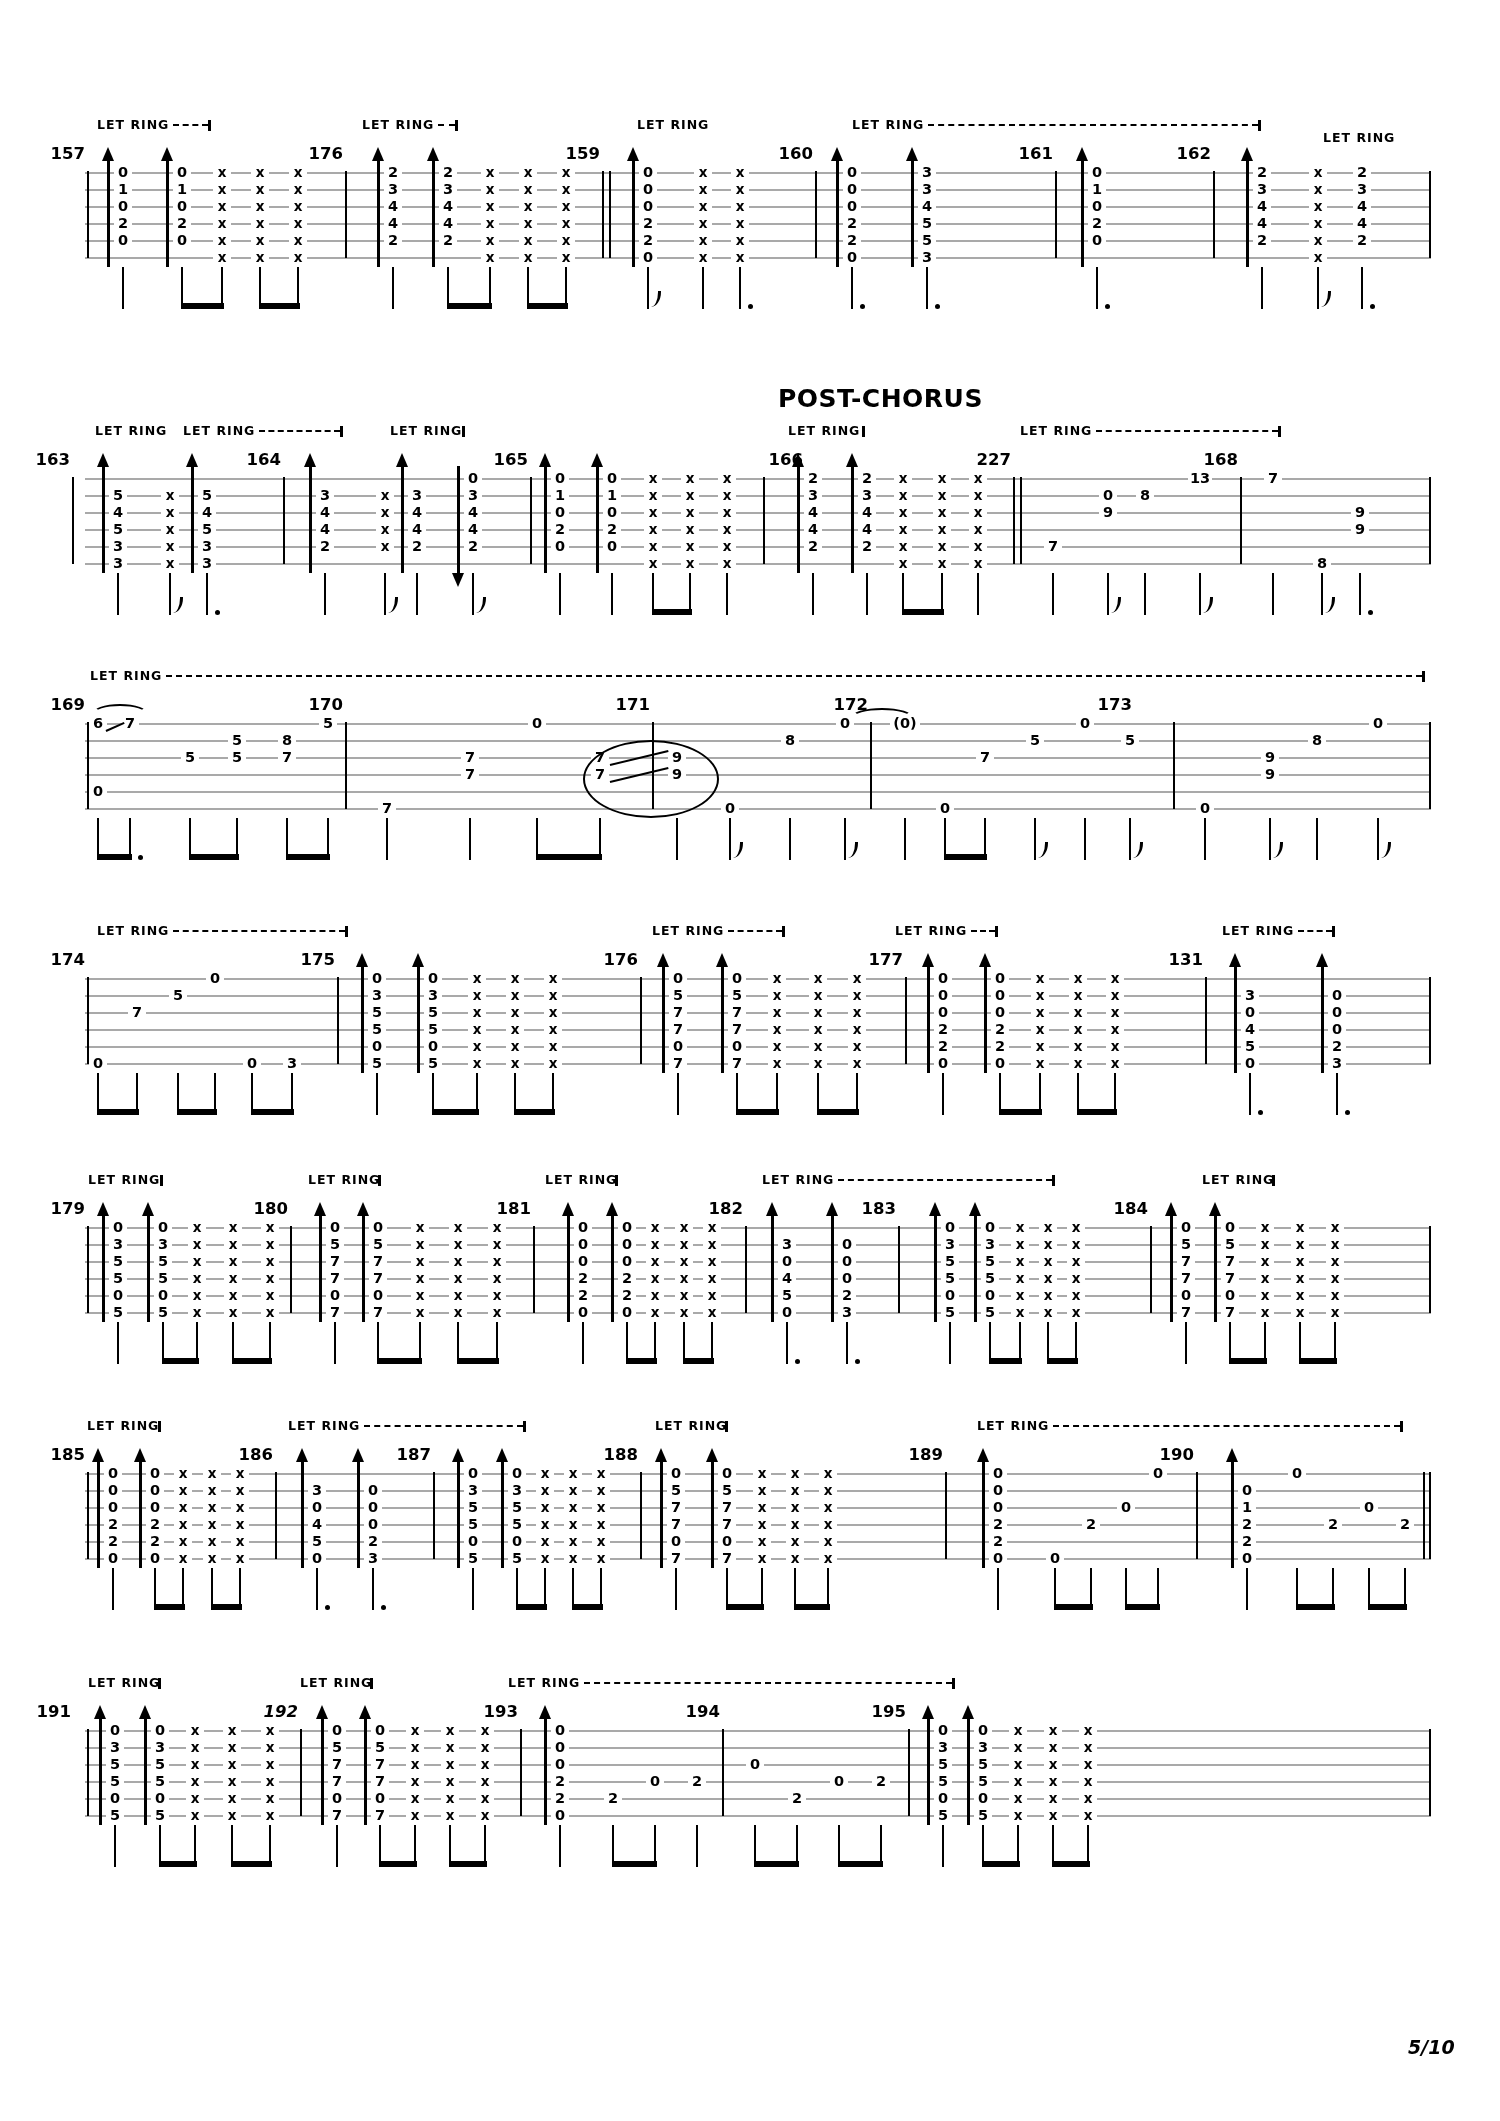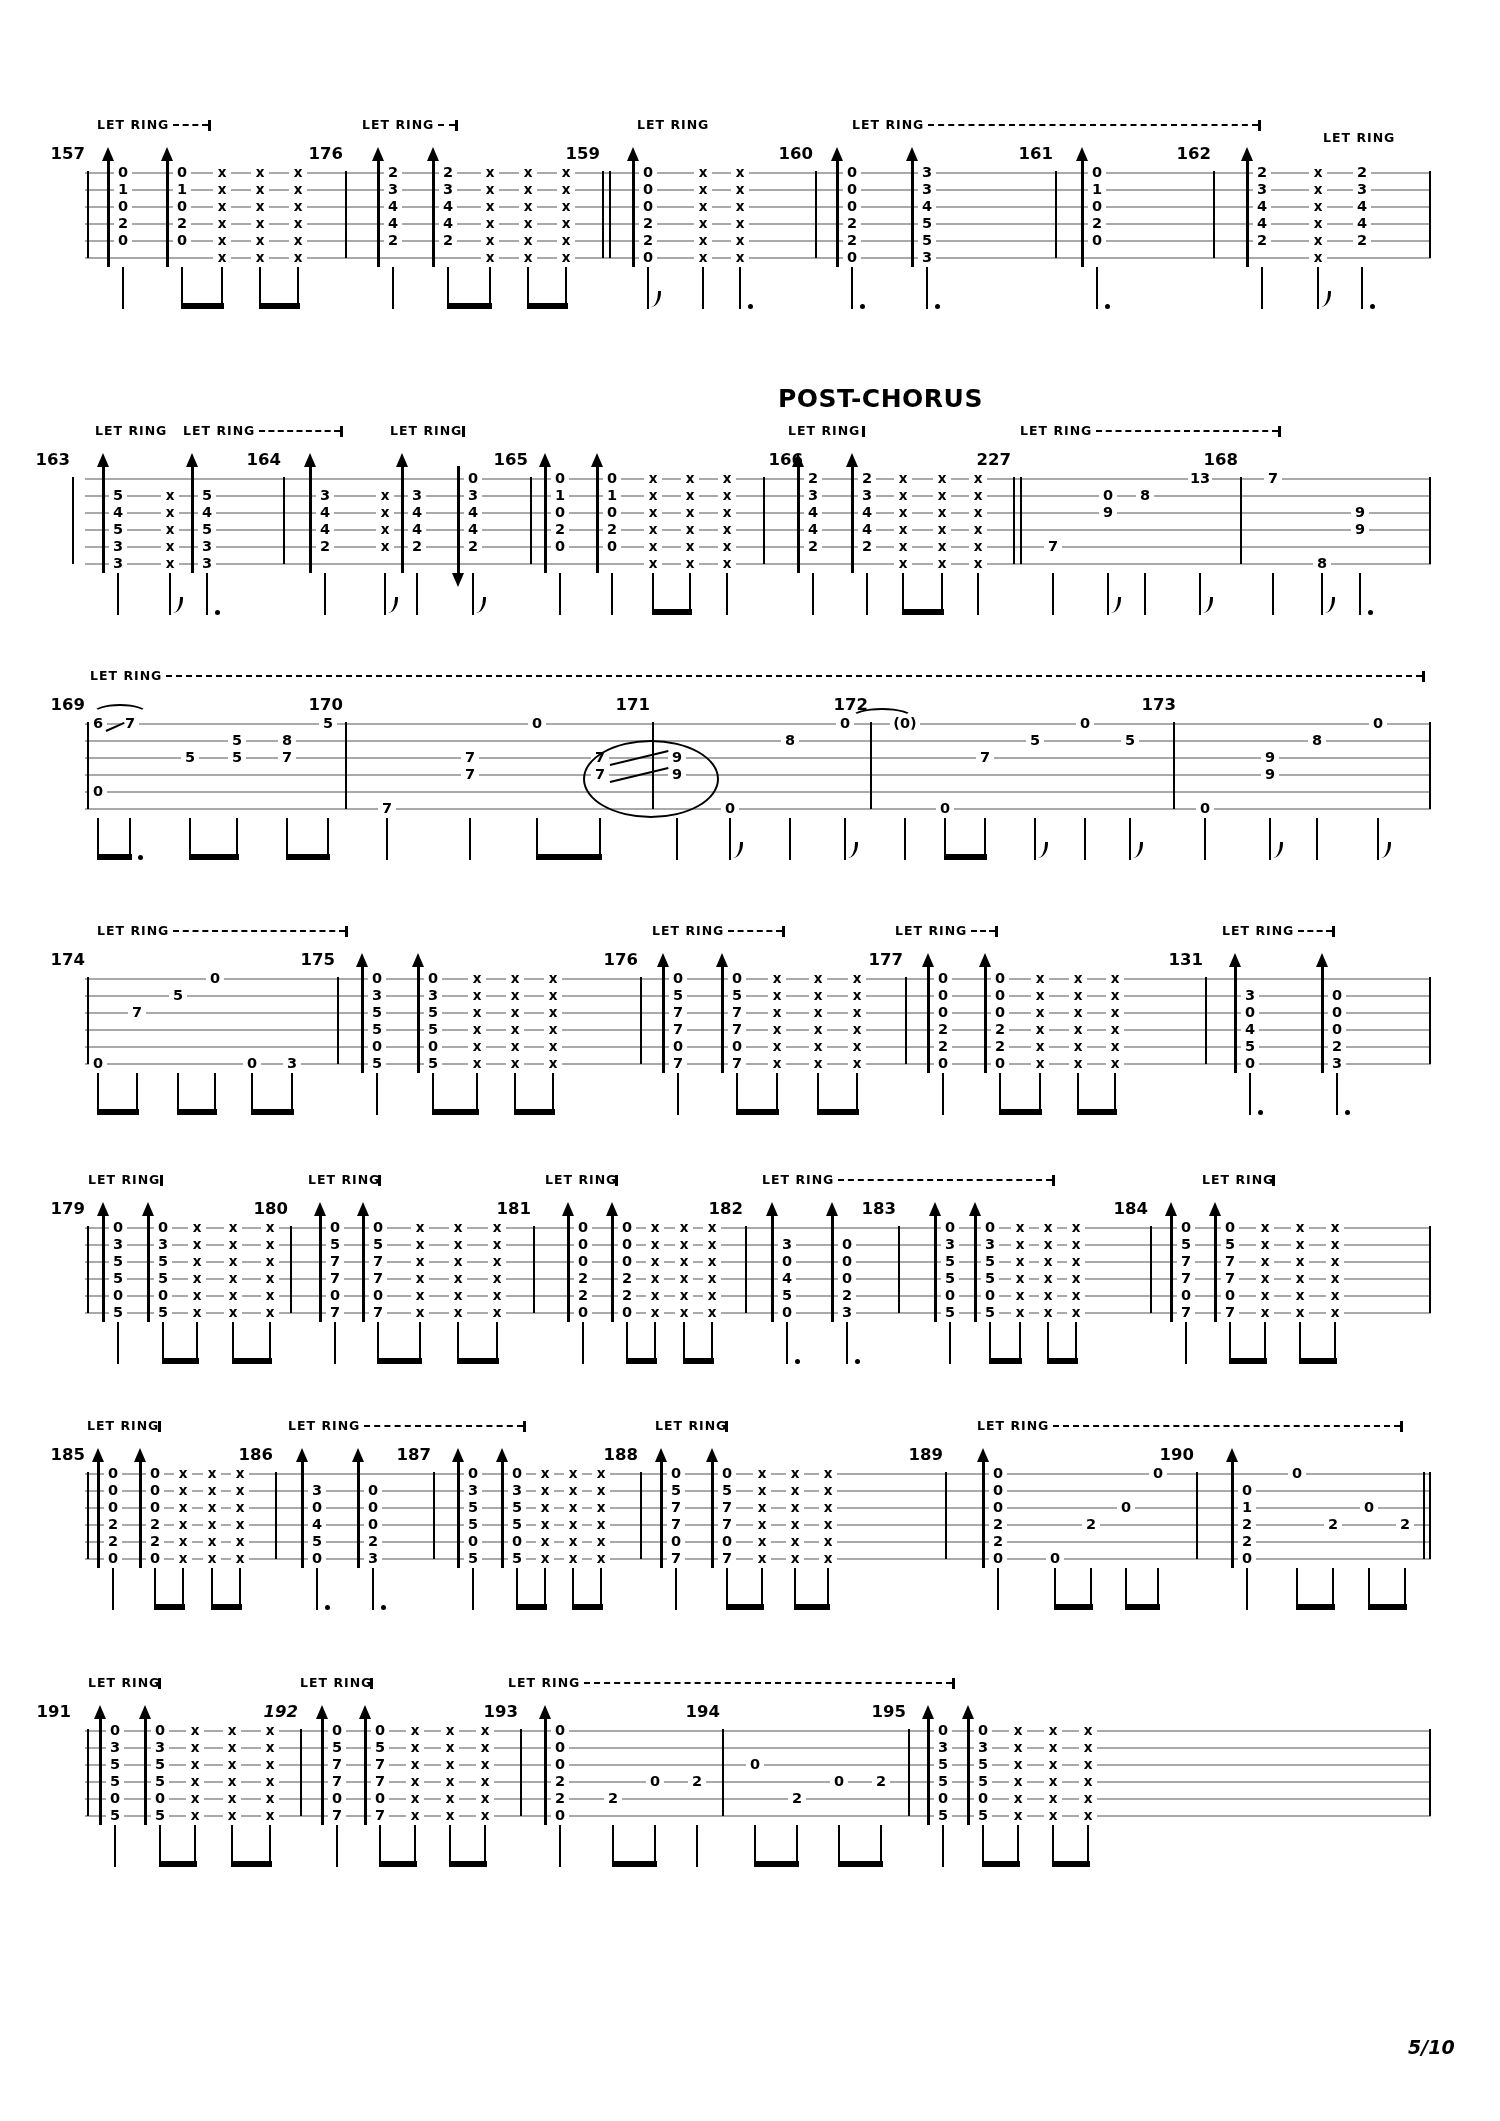--- a/index.html
+++ b/index.html
@@ -473,21 +473,21 @@
       <div class="note" style="left: 1026px; top: 731.5px; width: 18px;">5</div>
       <div class="stem" style="left: 1034px; top: 818px; height: 42px;"></div>
       <div class="flag" style="left: 1036px; top: 842px;"></div>
       <div class="note" style="left: 1076px; top: 714.5px; width: 18px;">0</div>
       <div class="stem" style="left: 1084px; top: 818px; height: 42px;"></div>
       <div class="note" style="left: 1121px; top: 731.5px; width: 18px;">5</div>
       <div class="stem" style="left: 1129px; top: 818px; height: 42px;"></div>
       <div class="flag" style="left: 1131px; top: 842px;"></div>
       <div class="beam" style="left: 943.5px; top: 854px; width: 43px;"></div>
       <div class="bar" style="left: 1173px; top: 722px; height: 87px;"></div>
-      <div class="mnum" style="left: 1130px; top: 695px;">173</div>
+      <div class="mnum" style="left: 1086px; top: 695px;">173</div>
       <div class="note" style="left: 1196px; top: 799.5px; width: 18px;">0</div>
       <div class="stem" style="left: 1204px; top: 818px; height: 42px;"></div>
       <div class="note" style="left: 1261px; top: 748.5px; width: 18px;">9</div>
       <div class="note" style="left: 1261px; top: 765.5px; width: 18px;">9</div>
       <div class="stem" style="left: 1269px; top: 818px; height: 42px;"></div>
       <div class="flag" style="left: 1271px; top: 842px;"></div>
       <div class="note" style="left: 1308px; top: 731.5px; width: 18px;">8</div>
       <div class="stem" style="left: 1316px; top: 818px; height: 42px;"></div>
       <div class="note" style="left: 1369px; top: 714.5px; width: 18px;">0</div>
       <div class="stem" style="left: 1377px; top: 818px; height: 42px;"></div>

